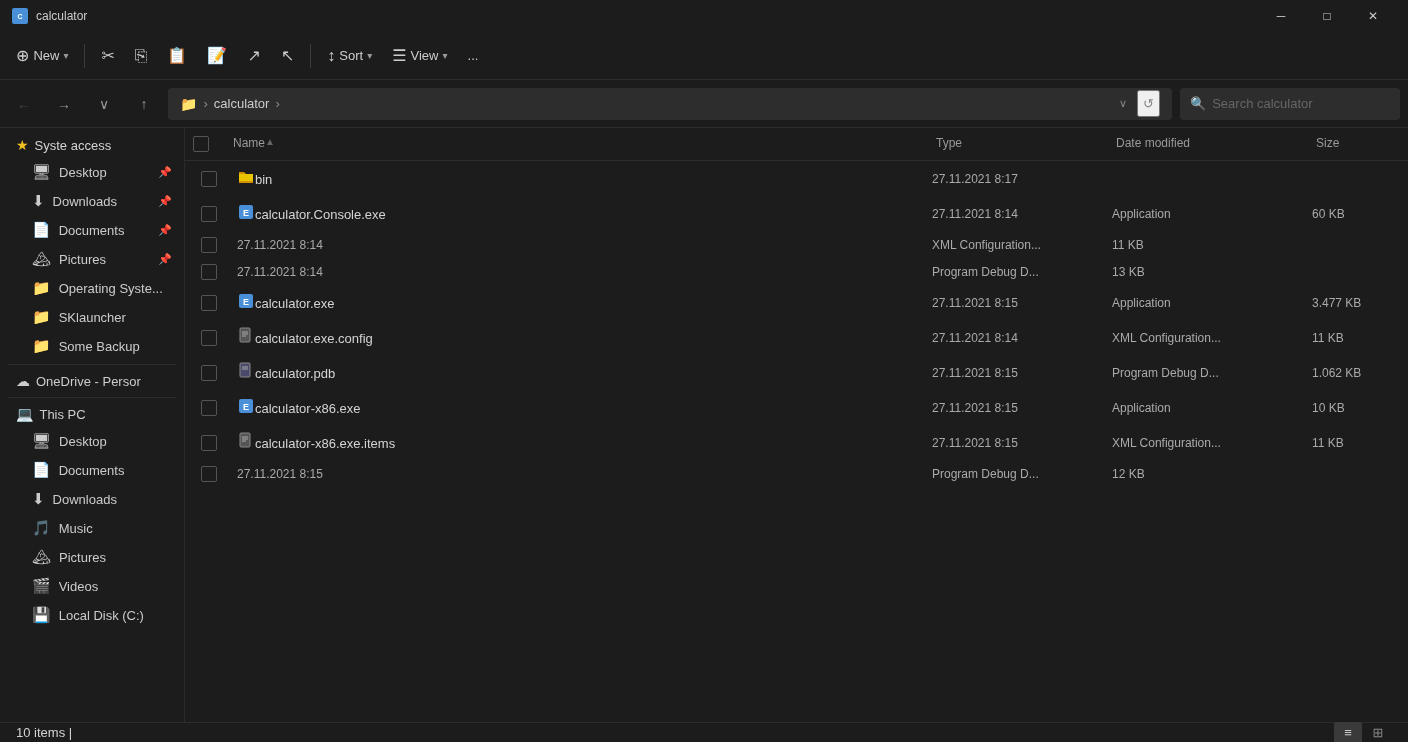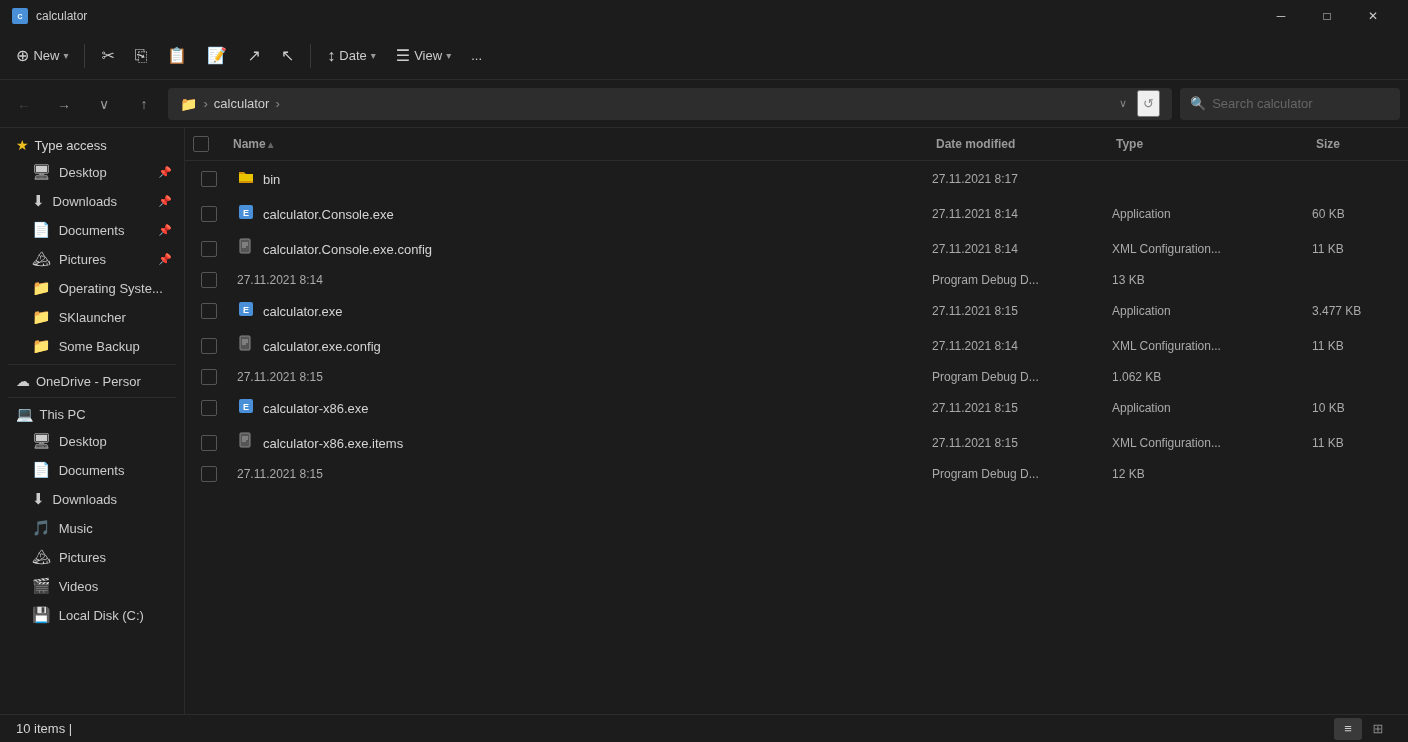--- a/index.html
+++ b/index.html
@@ -183,54 +183,53 @@
     .file-list-header {
       display: grid;
       grid-template-columns: 40px 1fr 180px 200px 100px;
       border-bottom: 1px solid #2d2d2d;
       position: sticky; top: 0;
       background: #1c1c1c; z-index: 1;
     }
     .file-list-header .col-header {
       padding: 8px 8px;
       color: #999; font-size: 12px;
-      display: flex; align-items: center; 
+      display: flex; align-items: flex-start; 
       cursor: pointer;
-      font-weight: bold;
     }
     .sort-arrow { font-size: 10px; color: #666; }
 
     .file-row {
       display: grid;
       grid-template-columns: 40px 1fr 180px 200px 100px;
       align-items: center;
       border-radius: 4px;
       margin: 1px 4px;
       cursor: pointer;
     }
     .file-row .check-cell {
       display: flex; align-items: center; justify-content: center;
     }
     .file-row .check-box {
       width: 16px; height: 16px; border: 1px solid #555; border-radius: 2px;
       display: flex; align-items: center; justify-content: center;
     }
     .file-row .name-cell {
-      display: flex; align-items: center; gap: 8px;
+      display: flex; align-items: center; gap: 0;
       padding: 6px 8px; font-size: 13px; color: #d4d4d4;
     }
     .file-row .file-icon { font-size: 16px; flex-shrink: 0; }
     .file-row .date-cell, .file-row .type-cell, .file-row .size-cell {
       padding: 6px 8px; font-size: 12px; color: #aaa;
     }
     .file-row .size-cell { text-align: left; padding-right: 16px; }
 
     
     .status-bar {
-      height: 28px; background: #1c1c1c;
+      height: 20px; background: #1c1c1c;
       border-top: 1px solid #2d2d2d;
       display: flex; align-items: center;
       padding: 0 16px;
       justify-content: space-between;
       flex-shrink: 0;
     }
     .status-bar .view-btns { display: flex; gap: 2px; }
     .view-btn {
       width: 28px; height: 22px;
       display: flex; align-items: center; justify-content: center;
@@ -278,21 +277,21 @@
   </button>
   <button class="toolbar-btn">
     <span class="icon">↗</span>
   </button>
   <button class="toolbar-btn">
     <span class="icon">↖</span>
   </button>
   <div class="toolbar-sep"></div>
   <button class="toolbar-btn">
     <span class="icon">↕</span>
-    <span>Date</span>
+    <span>Sort</span>
     <span class="caret">▾</span>
   </button>
   <button class="toolbar-btn">
     <span class="icon">☰</span>
     <span>View</span>
     <span class="caret">▾</span>
   </button>
   <button class="toolbar-btn">
     <span>...</span>
   </button>
@@ -316,21 +315,21 @@
     <input type="text" placeholder="Search calculator" style="">
   </div>
 </div>
 
 <div class="main-content">
 
   <div class="sidebar">
 
     <div class="sidebar-section-header">
       <span class="star-icon">★</span>
-      <span>Type access</span>
+      <span>Syste access</span>
     </div>
 
     <div class="sidebar-item">
       <span class="item-icon">🖥</span>
       <span>Desktop</span>
       <span class="pin-icon">📌</span>
     </div>
     <div class="sidebar-item">
       <span class="item-icon">⬇</span>
       <span>Downloads</span>
@@ -405,24 +404,24 @@
   <div class="file-area">
     <div class="file-list-header">
       <div class="col-header">
         <div style="width:16px;height:16px;border:1px solid #555;border-radius:2px;"></div>
       </div>
       <div class="col-header">
         <span>Name</span>
         <span class="sort-arrow">▲</span>
       </div>
       <div class="col-header">
-        <span>Date modified</span>
+        <span>Type</span>
       </div>
       <div class="col-header">
-        <span>Type</span>
+        <span>Date modified</span>
       </div>
       <div class="col-header">
         <span>Size</span>
       </div>
     </div>
 
     <div id="file-rows-container">
         <div class="file-row">
     <div class="check-cell">
       <div class="check-box"></div>
@@ -444,115 +443,114 @@
     <div class="name-cell">
       <span class="file-icon"><svg width="18" height="18" viewBox="0 0 18 18">
                 <rect x="2" y="2" width="14" height="14" rx="2" fill="#4a90d9"></rect>
                 <text x="9" y="13" text-anchor="middle" fill="white" font-size="9" font-weight="bold">E</text>
               </svg></span>
       <span>calculator.Console.exe</span>
     </div>
     <div class="date-cell">27.11.2021 8:14</div>
     <div class="type-cell">Application</div>
     <div class="size-cell">60 KB</div>
+  </div>
+        <div class="file-row">
+    <div class="check-cell">
+      <div class="check-box"></div>
+    </div>
+    <div class="date-cell">27.11.2021 8:14</div>
+    <div class="type-cell">XML Configuration...</div>
+    <div class="size-cell">11 KB</div>
+  </div>
+        <div class="file-row">
+    <div class="check-cell">
+      <div class="check-box"></div>
+    </div>
+    <div class="date-cell">27.11.2021 8:14</div>
+    <div class="type-cell">Program Debug D...</div>
+    <div class="size-cell">13 KB</div>
+  </div>
+        <div class="file-row">
+    <div class="check-cell">
+      <div class="check-box"></div>
+    </div>
+    <div class="name-cell">
+      <span class="file-icon"><svg width="18" height="18" viewBox="0 0 18 18">
+                <rect x="2" y="2" width="14" height="14" rx="2" fill="#4a90d9"></rect>
+                <text x="9" y="13" text-anchor="middle" fill="white" font-size="9" font-weight="bold">E</text>
+              </svg></span>
+      <span>calculator.exe</span>
+    </div>
+    <div class="date-cell">27.11.2021 8:15</div>
+    <div class="type-cell">Application</div>
+    <div class="size-cell">3.477 KB</div>
   </div>
         <div class="file-row">
     <div class="check-cell">
       <div class="check-box"></div>
     </div>
     <div class="name-cell">
       <span class="file-icon"><svg width="18" height="18" viewBox="0 0 18 18">
                 <rect x="3" y="1" width="10" height="14" rx="1" fill="#555"></rect>
                 <rect x="3" y="1" width="10" height="14" rx="1" fill="none" stroke="#888" stroke-width="1"></rect>
                 <line x1="5" y1="5" x2="11" y2="5" stroke="#aaa" stroke-width="1"></line>
                 <line x1="5" y1="7" x2="11" y2="7" stroke="#aaa" stroke-width="1"></line>
                 <line x1="5" y1="9" x2="9" y2="9" stroke="#aaa" stroke-width="1"></line>
               </svg></span>
-      <span>calculator.Console.exe.config</span>
+      <span>calculator.exe.config</span>
     </div>
     <div class="date-cell">27.11.2021 8:14</div>
     <div class="type-cell">XML Configuration...</div>
     <div class="size-cell">11 KB</div>
   </div>
         <div class="file-row">
     <div class="check-cell">
       <div class="check-box"></div>
     </div>
-    <div class="date-cell">27.11.2021 8:14</div>
+    <div class="name-cell">
+      <span class="file-icon"><svg width="18" height="18" viewBox="0 0 18 18">
+                <rect x="3" y="1" width="10" height="14" rx="1" fill="#4a4a6a"></rect>
+                <rect x="3" y="1" width="10" height="14" rx="1" fill="none" stroke="#888" stroke-width="1"></rect>
+                <line x1="5" y1="5" x2="11" y2="5" stroke="#aaa" stroke-width="1"></line>
+                <line x1="5" y1="7" x2="11" y2="7" stroke="#aaa" stroke-width="1"></line>
+              </svg></span>
+      <span>calculator.pdb</span>
+    </div>
+    <div class="date-cell">27.11.2021 8:15</div>
     <div class="type-cell">Program Debug D...</div>
-    <div class="size-cell">13 KB</div>
+    <div class="size-cell">1.062 KB</div>
   </div>
         <div class="file-row">
     <div class="check-cell">
       <div class="check-box"></div>
     </div>
     <div class="name-cell">
       <span class="file-icon"><svg width="18" height="18" viewBox="0 0 18 18">
                 <rect x="2" y="2" width="14" height="14" rx="2" fill="#4a90d9"></rect>
                 <text x="9" y="13" text-anchor="middle" fill="white" font-size="9" font-weight="bold">E</text>
               </svg></span>
-      <span>calculator.exe</span>
+      <span>calculator-x86.exe</span>
     </div>
     <div class="date-cell">27.11.2021 8:15</div>
     <div class="type-cell">Application</div>
-    <div class="size-cell">3.477 KB</div>
+    <div class="size-cell">10 KB</div>
   </div>
         <div class="file-row">
     <div class="check-cell">
       <div class="check-box"></div>
     </div>
     <div class="name-cell">
       <span class="file-icon"><svg width="18" height="18" viewBox="0 0 18 18">
                 <rect x="3" y="1" width="10" height="14" rx="1" fill="#555"></rect>
                 <rect x="3" y="1" width="10" height="14" rx="1" fill="none" stroke="#888" stroke-width="1"></rect>
                 <line x1="5" y1="5" x2="11" y2="5" stroke="#aaa" stroke-width="1"></line>
                 <line x1="5" y1="7" x2="11" y2="7" stroke="#aaa" stroke-width="1"></line>
                 <line x1="5" y1="9" x2="9" y2="9" stroke="#aaa" stroke-width="1"></line>
               </svg></span>
-      <span>calculator.exe.config</span>
-    </div>
-    <div class="date-cell">27.11.2021 8:14</div>
-    <div class="type-cell">XML Configuration...</div>
-    <div class="size-cell">11 KB</div>
-  </div>
-        <div class="file-row">
-    <div class="check-cell">
-      <div class="check-box"></div>
-    </div>
-    <div class="date-cell">27.11.2021 8:15</div>
-    <div class="type-cell">Program Debug D...</div>
-    <div class="size-cell">1.062 KB</div>
-  </div>
-        <div class="file-row">
-    <div class="check-cell">
-      <div class="check-box"></div>
-    </div>
-    <div class="name-cell">
-      <span class="file-icon"><svg width="18" height="18" viewBox="0 0 18 18">
-                <rect x="2" y="2" width="14" height="14" rx="2" fill="#4a90d9"></rect>
-                <text x="9" y="13" text-anchor="middle" fill="white" font-size="9" font-weight="bold">E</text>
-              </svg></span>
-      <span>calculator-x86.exe</span>
-    </div>
-    <div class="date-cell">27.11.2021 8:15</div>
-    <div class="type-cell">Application</div>
-    <div class="size-cell">10 KB</div>
-  </div>
-        <div class="file-row">
-    <div class="check-cell">
-      <div class="check-box"></div>
-    </div>
-    <div class="name-cell">
-      <span class="file-icon"><svg width="18" height="18" viewBox="0 0 18 18">
-                <rect x="3" y="1" width="10" height="14" rx="1" fill="#555"></rect>
-                <rect x="3" y="1" width="10" height="14" rx="1" fill="none" stroke="#888" stroke-width="1"></rect>
-                <line x1="5" y1="5" x2="11" y2="5" stroke="#aaa" stroke-width="1"></line>
-                <line x1="5" y1="7" x2="11" y2="7" stroke="#aaa" stroke-width="1"></line>
-                <line x1="5" y1="9" x2="9" y2="9" stroke="#aaa" stroke-width="1"></line>
-              </svg></span>
       <span>calculator-x86.exe.items</span>
     </div>
     <div class="date-cell">27.11.2021 8:15</div>
     <div class="type-cell">XML Configuration...</div>
     <div class="size-cell">11 KB</div>
   </div>
         <div class="file-row">
     <div class="check-cell">
       <div class="check-box"></div>
     </div>

